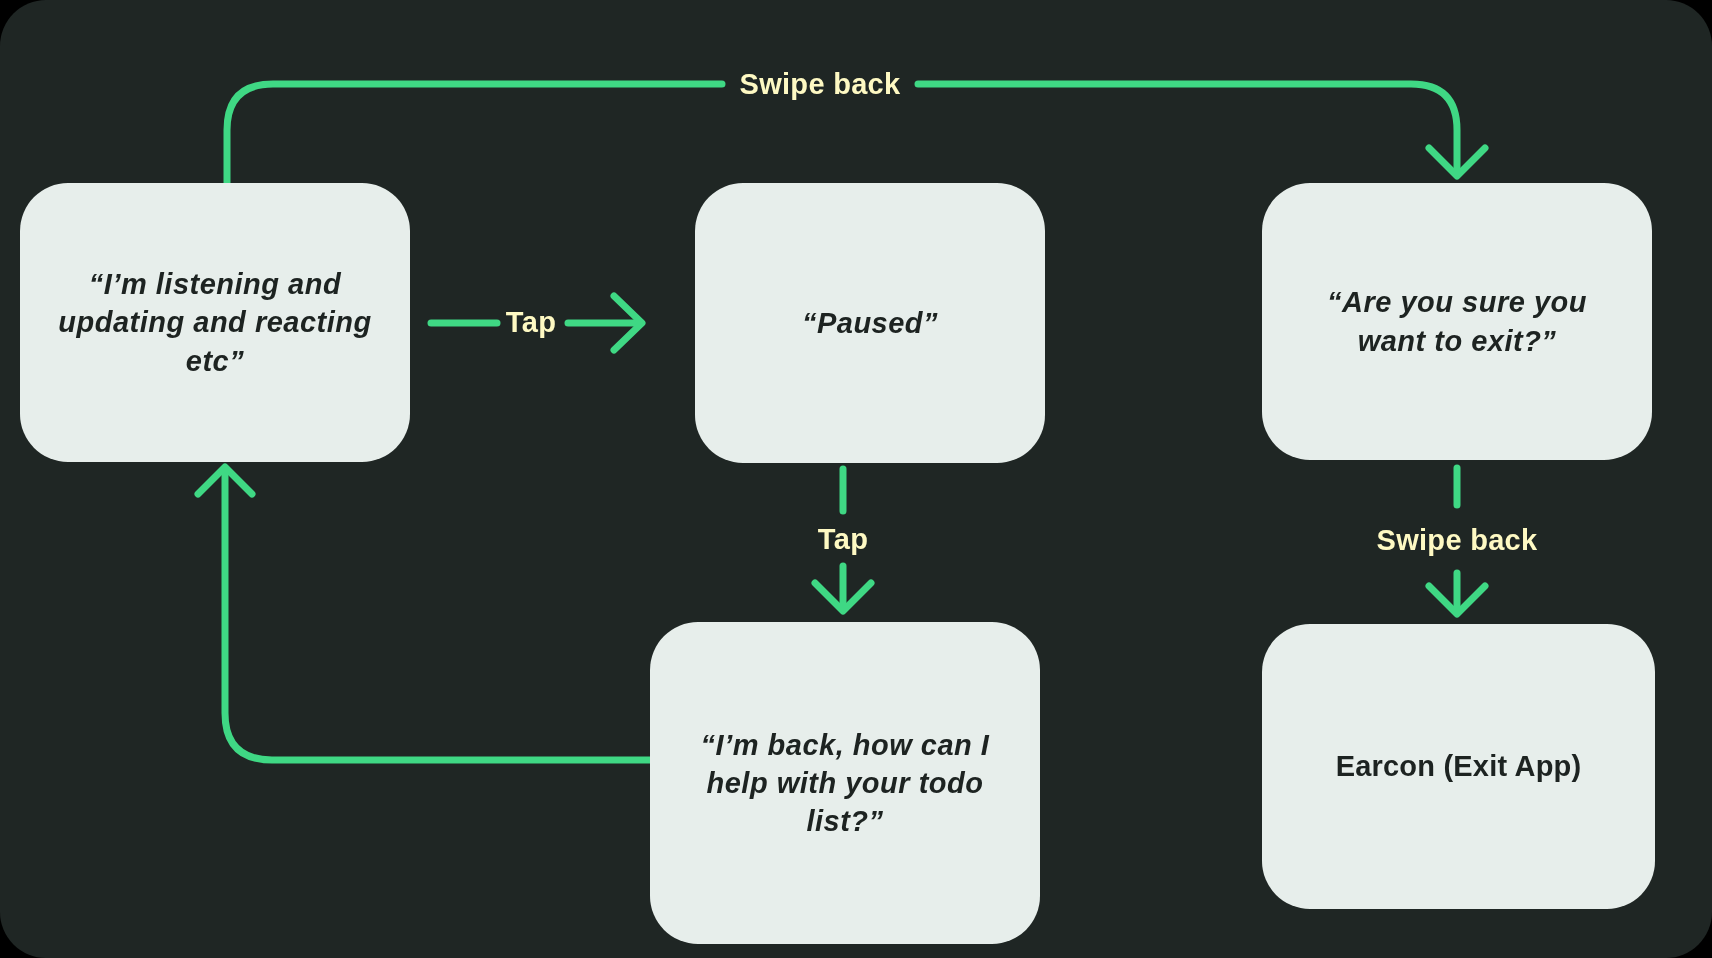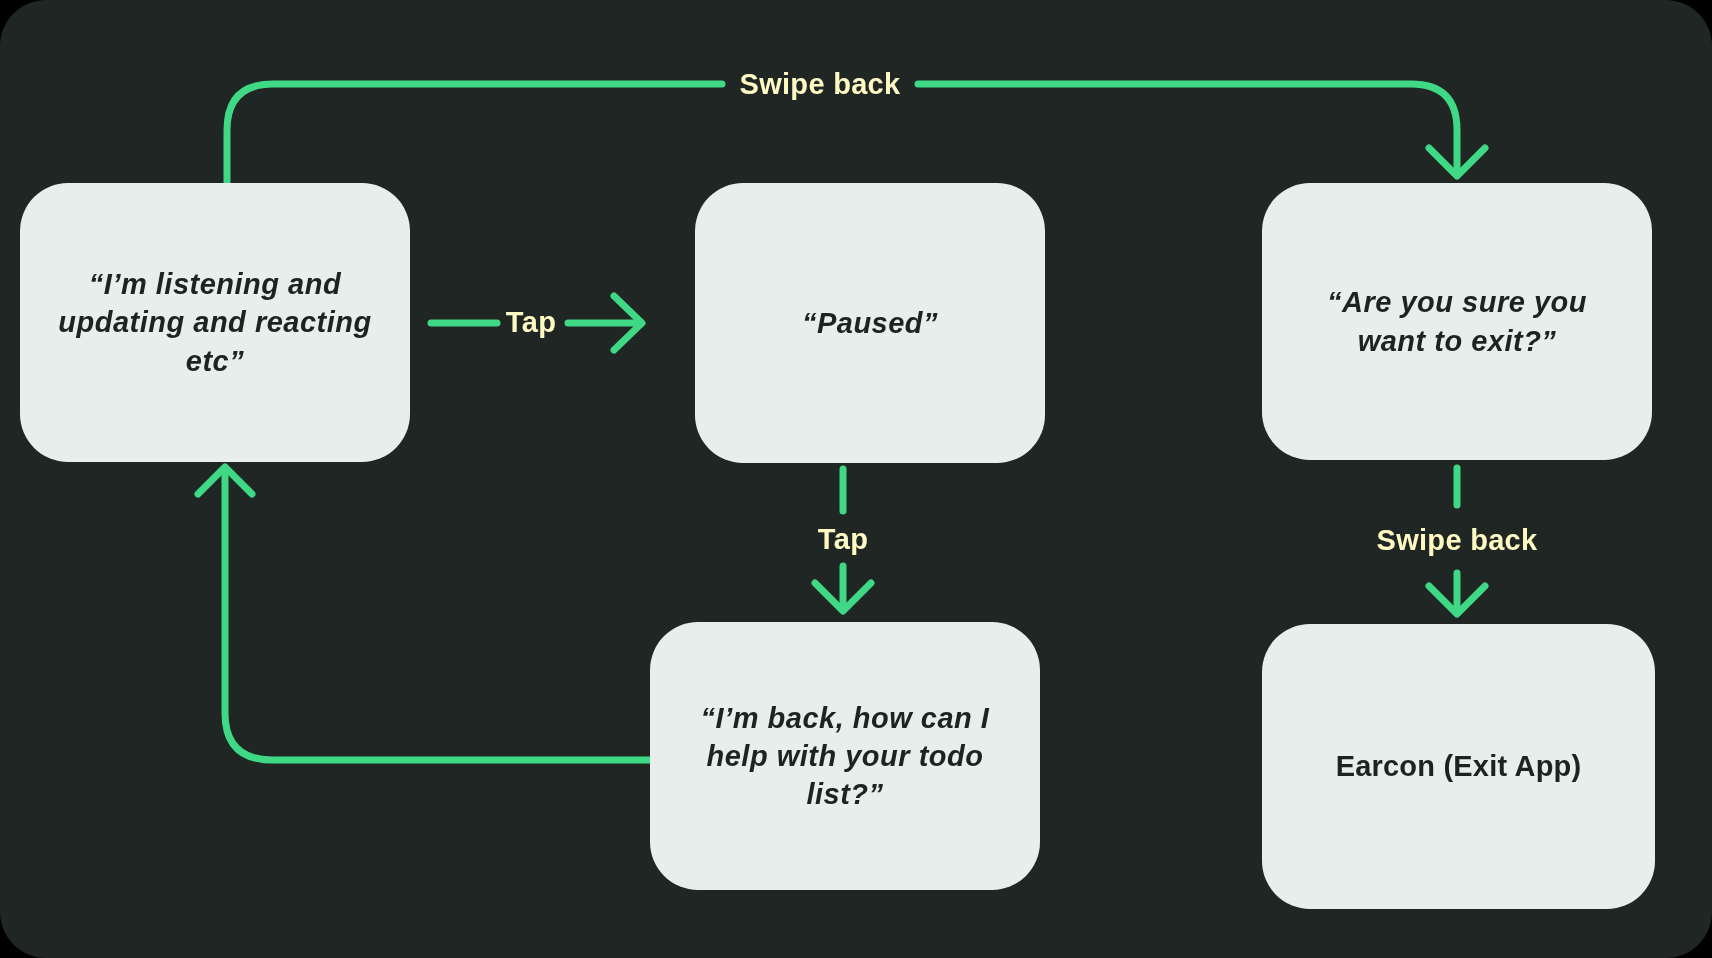--- a/index.html
+++ b/index.html
@@ -48,21 +48,21 @@
     white-space: pre-line;
     letter-spacing: 0.5px;
   }
   .node.plain .node-text {
     font-style: normal;
     letter-spacing: 0.2px;
   }
   .n-listening { left: 20px;  top: 183px; width: 390px; height: 279px; padding: 0 26px; }
   .n-paused    { left: 648px; top: 183px; width: 350px; height: 280px; margin-left: 47px; }
   .n-exit      { left: 1262px;top: 183px; width: 390px; height: 277px; padding: 10px 46px; }
-  .n-todo      { left: 650px; top: 622px; width: 390px; height: 268px; padding: 0 34px; }
+  .n-todo      { left: 650px; top: 622px; width: 390px; height: 322px; padding: 0 34px; }
   .n-earcon    { left: 1262px;top: 624px; width: 393px; height: 285px; }
   .edge-label {
     position: absolute;
     transform: translate(-50%, -50%);
     color: #fef9c3;
     font-size: 29px;
     font-weight: bold;
     white-space: nowrap;
     letter-spacing: 0.3px;
   }

